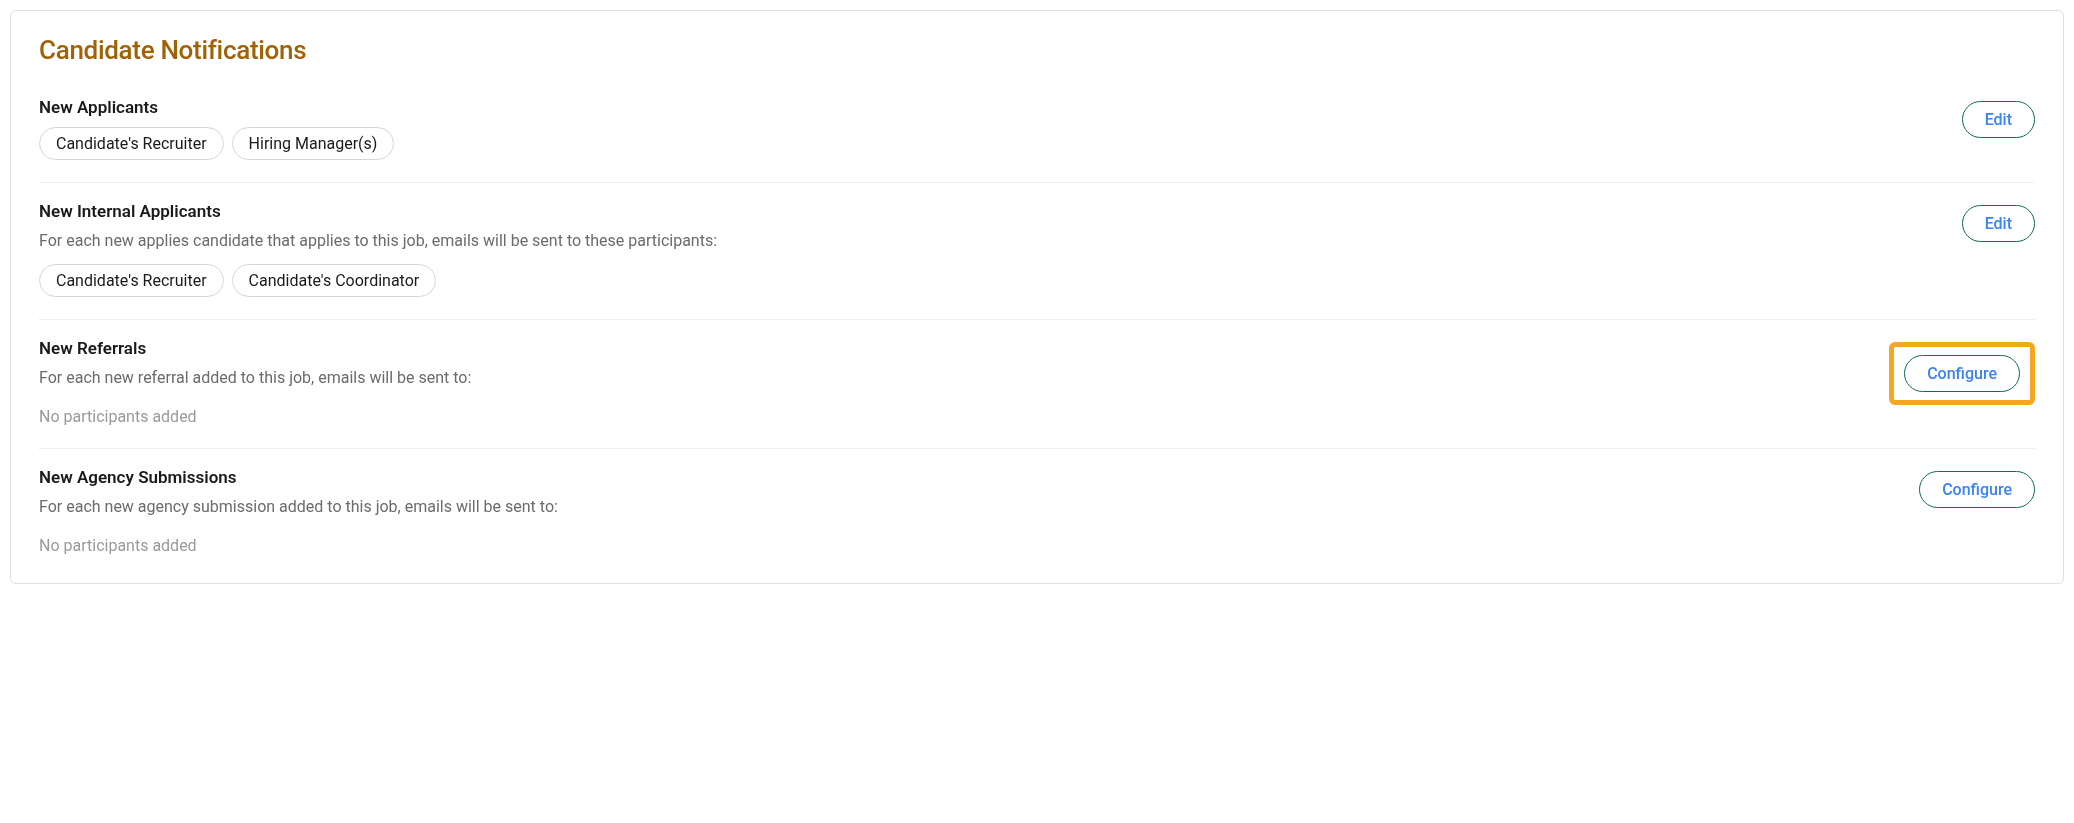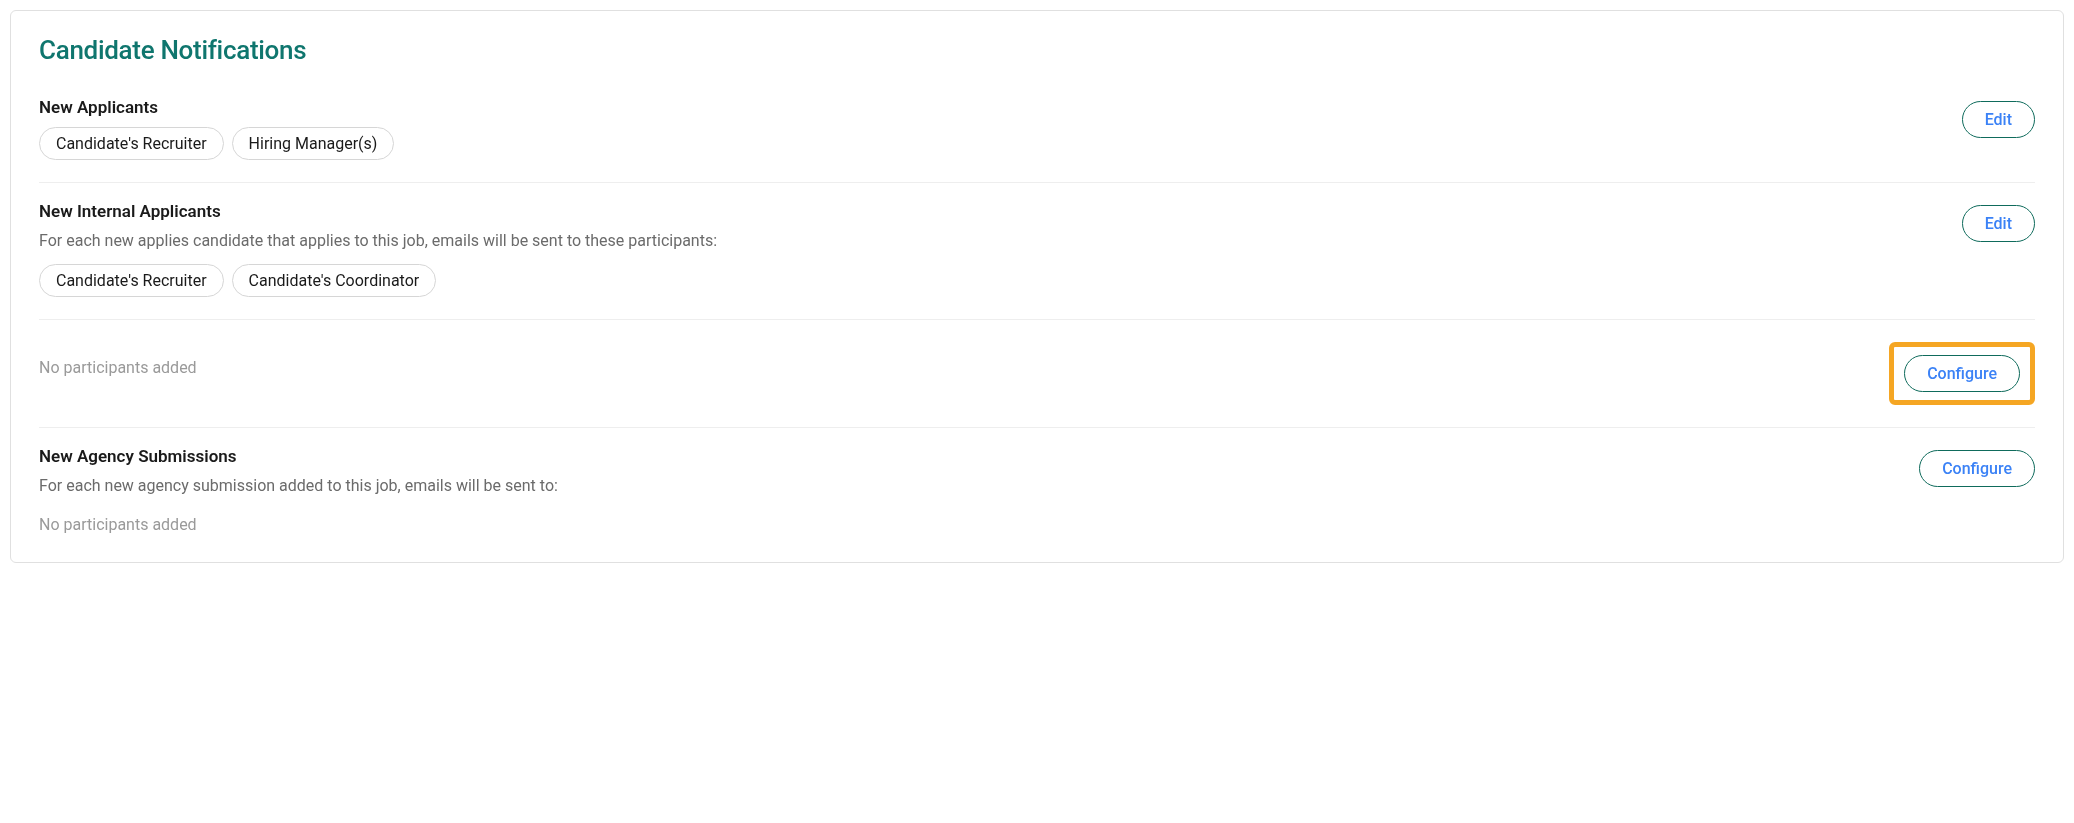--- a/index.html
+++ b/index.html
@@ -12,21 +12,21 @@
       background: #fff;
       padding: 10px;
     }
     .card {
       border: 1px solid #e0e0e0;
       border-radius: 6px;
       padding: 24px 28px 28px 28px;
       width: 100%;
     }
     .card-title {
-      color: #0f766e;
+      color: #a16207;
       font-size: 26px;
       font-weight: 500;
       margin-bottom: 32px;
       letter-spacing: -0.3px;
     }
     .section {
       padding: 18px 0 22px 0;
       border-bottom: 1px solid #eeeeee;
       display: flex;
       justify-content: space-between;
@@ -126,20 +126,22 @@
         <span class="chip">Candidate's Coordinator</span>
       </div>
     </div>
     <div class="action-wrap">
       <button class="action-button">Edit</button>
     </div>
   </div>
 
   <div class="section">
     <div class="section-left">
+      <div class="section-title">New Referrals</div>
+      <div class="section-desc">For each new referral added to this job, emails will be sent to:</div>
       <div class="empty-text">No participants added</div>
     </div>
     <div class="action-wrap">
       <span class="highlight-box">
         <button class="action-button">Configure</button>
       </span>
     </div>
   </div>
 
   <div class="section">

